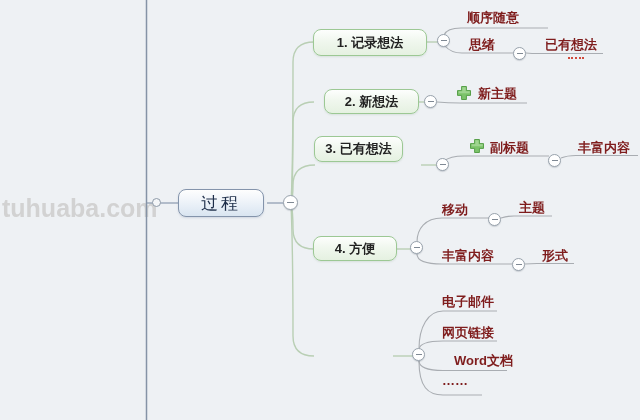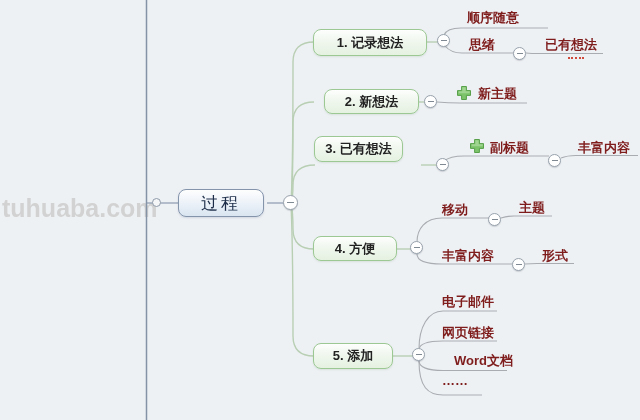--- a/index.html
+++ b/index.html
@@ -99,21 +99,20 @@
   </svg>
 
   <div class="node root-box" style="left:178px;top:189px;">过程</div>
   <div class="joint" style="left:152px;top:198px;"></div>
   <div class="collapse root-collapse" style="left:283px;top:195px;"></div>
 
   <div class="node branch-box" style="left:313px;top:29px;width:114px;height:27px;">1. 记录想法</div>
   <div class="node branch-box" style="left:324px;top:89px;width:95px;height:25px;">2. 新想法</div>
   <div class="node branch-box" style="left:314px;top:136px;width:89px;height:26px;">3. 已有想法</div>
   <div class="node branch-box" style="left:313px;top:236px;width:84px;height:25px;">4. 方便</div>
-  <div class="node branch-box" style="left:313px;top:343px;width:80px;height:26px;">5. 添加</div>
 
   <div class="collapse" style="left:437px;top:34px;"></div>
   <div class="collapse" style="left:513px;top:47px;"></div>
   <div class="collapse" style="left:424px;top:95px;"></div>
   <div class="collapse" style="left:436px;top:158px;"></div>
   <div class="collapse" style="left:548px;top:154px;"></div>
   <div class="collapse" style="left:410px;top:241px;"></div>
   <div class="collapse" style="left:488px;top:213px;"></div>
   <div class="collapse" style="left:512px;top:258px;"></div>
   <div class="collapse" style="left:412px;top:348px;"></div>

